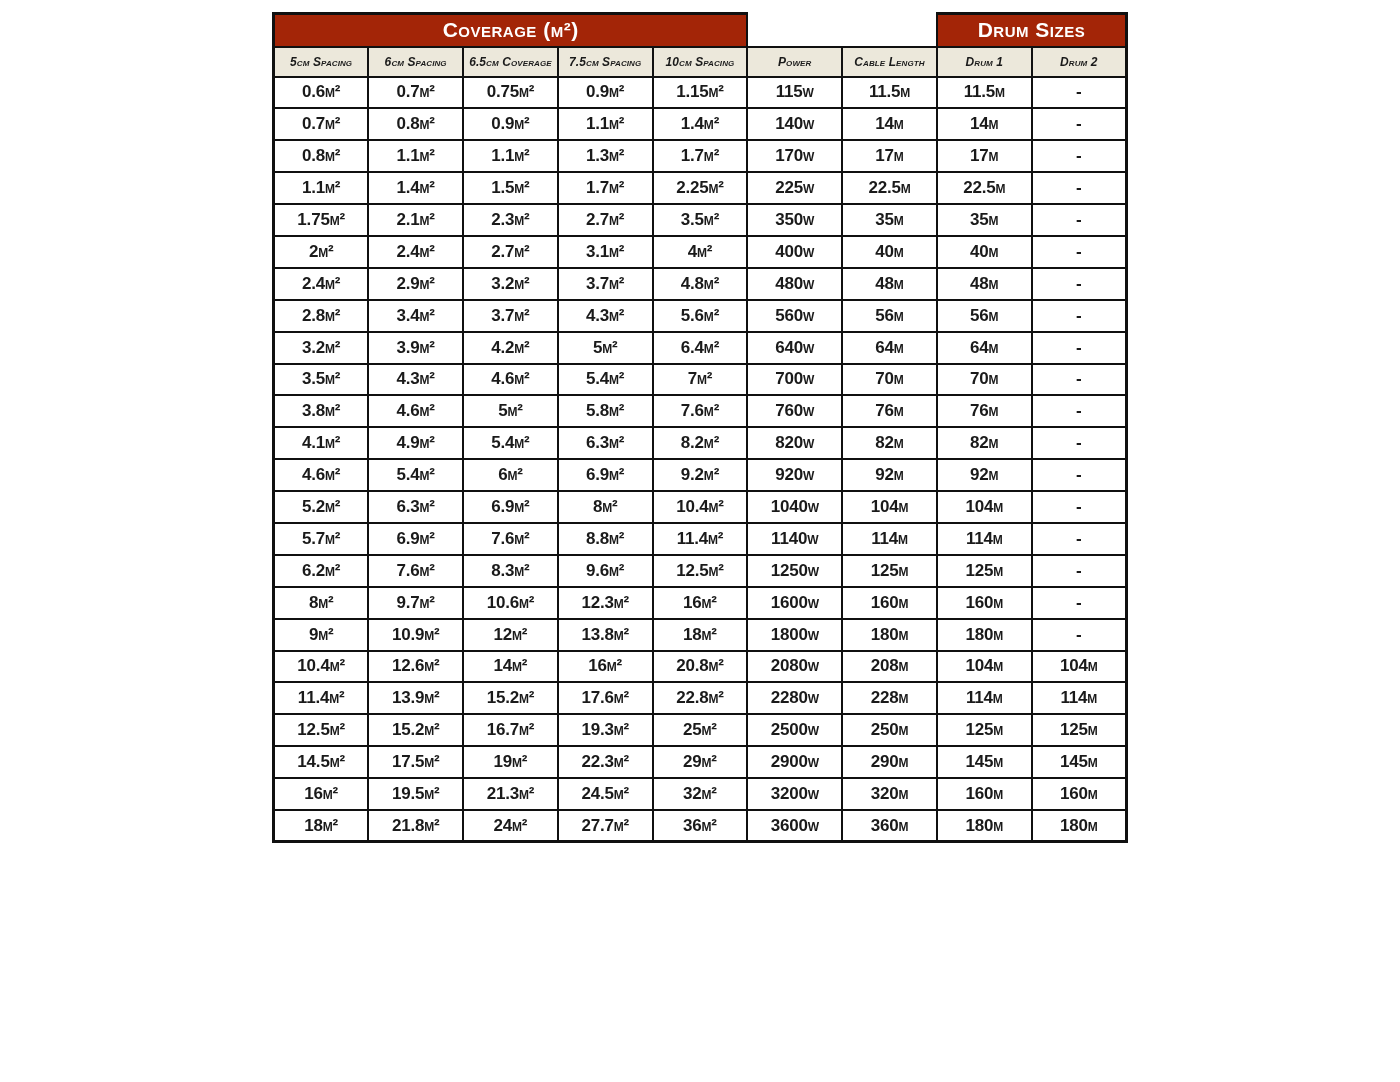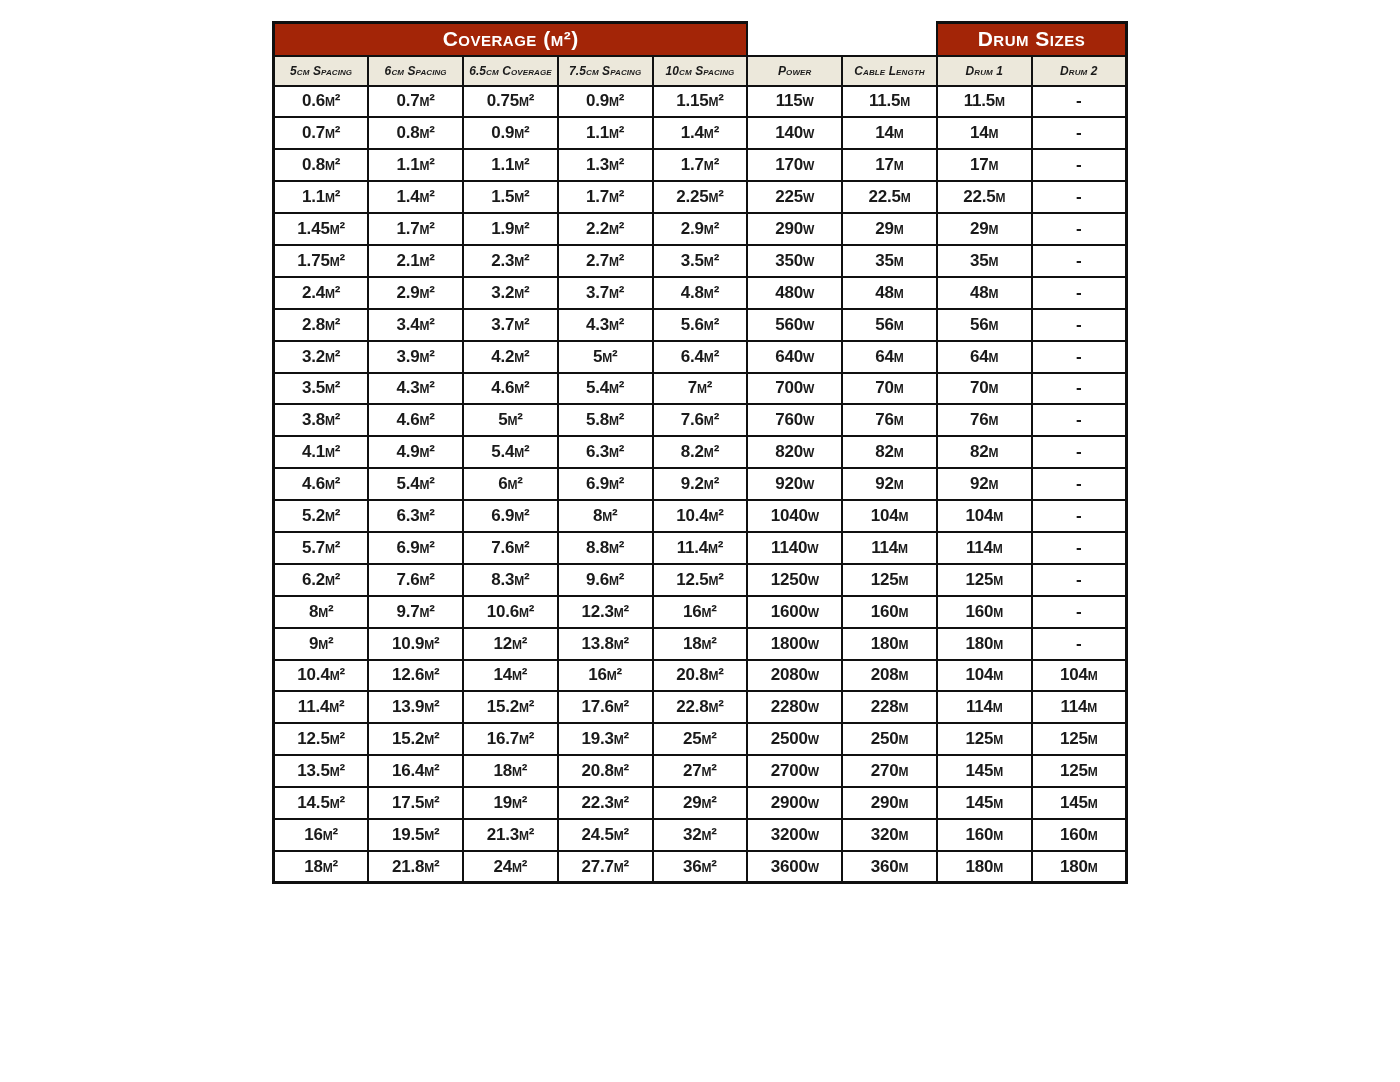--- a/index.html
+++ b/index.html
@@ -18,21 +18,21 @@
   .stage {
     position: relative;
     width: 1400px;
     height: 1082px;
     background: var(--page-bg);
     overflow: hidden;
   }
   table.spec {
     position: absolute;
     left: 272px;
-    top: 21px;
+    top: 12px;
     width: 856px;
     border-collapse: collapse;
     table-layout: fixed;
     border: 3px solid var(--border-black);
   }
   table.spec th, table.spec td {
     border: 2px solid var(--border-black);
     padding: 0;
     text-align: center;
     vertical-align: middle;
@@ -142,39 +142,39 @@
           <td>1.4m²</td>
           <td>1.5m²</td>
           <td>1.7m²</td>
           <td>2.25m²</td>
           <td>225w</td>
           <td>22.5m</td>
           <td>22.5m</td>
           <td>-</td>
         </tr>
         <tr>
-          <td>1.45m²</td>
-          <td>1.7m²</td>
-          <td>1.9m²</td>
-          <td>2.2m²</td>
-          <td>2.9m²</td>
-          <td>290w</td>
-          <td>29m</td>
-          <td>29m</td>
-          <td>-</td>
-        </tr>
-        <tr>
           <td>1.75m²</td>
           <td>2.1m²</td>
           <td>2.3m²</td>
           <td>2.7m²</td>
           <td>3.5m²</td>
           <td>350w</td>
           <td>35m</td>
           <td>35m</td>
+          <td>-</td>
+        </tr>
+        <tr>
+          <td>2m²</td>
+          <td>2.4m²</td>
+          <td>2.7m²</td>
+          <td>3.1m²</td>
+          <td>4m²</td>
+          <td>400w</td>
+          <td>40m</td>
+          <td>40m</td>
           <td>-</td>
         </tr>
         <tr>
           <td>2.4m²</td>
           <td>2.9m²</td>
           <td>3.2m²</td>
           <td>3.7m²</td>
           <td>4.8m²</td>
           <td>480w</td>
           <td>48m</td>
@@ -329,31 +329,20 @@
           <td>15.2m²</td>
           <td>16.7m²</td>
           <td>19.3m²</td>
           <td>25m²</td>
           <td>2500w</td>
           <td>250m</td>
           <td>125m</td>
           <td>125m</td>
         </tr>
         <tr>
-          <td>13.5m²</td>
-          <td>16.4m²</td>
-          <td>18m²</td>
-          <td>20.8m²</td>
-          <td>27m²</td>
-          <td>2700w</td>
-          <td>270m</td>
-          <td>145m</td>
-          <td>125m</td>
-        </tr>
-        <tr>
           <td>14.5m²</td>
           <td>17.5m²</td>
           <td>19m²</td>
           <td>22.3m²</td>
           <td>29m²</td>
           <td>2900w</td>
           <td>290m</td>
           <td>145m</td>
           <td>145m</td>
         </tr>

